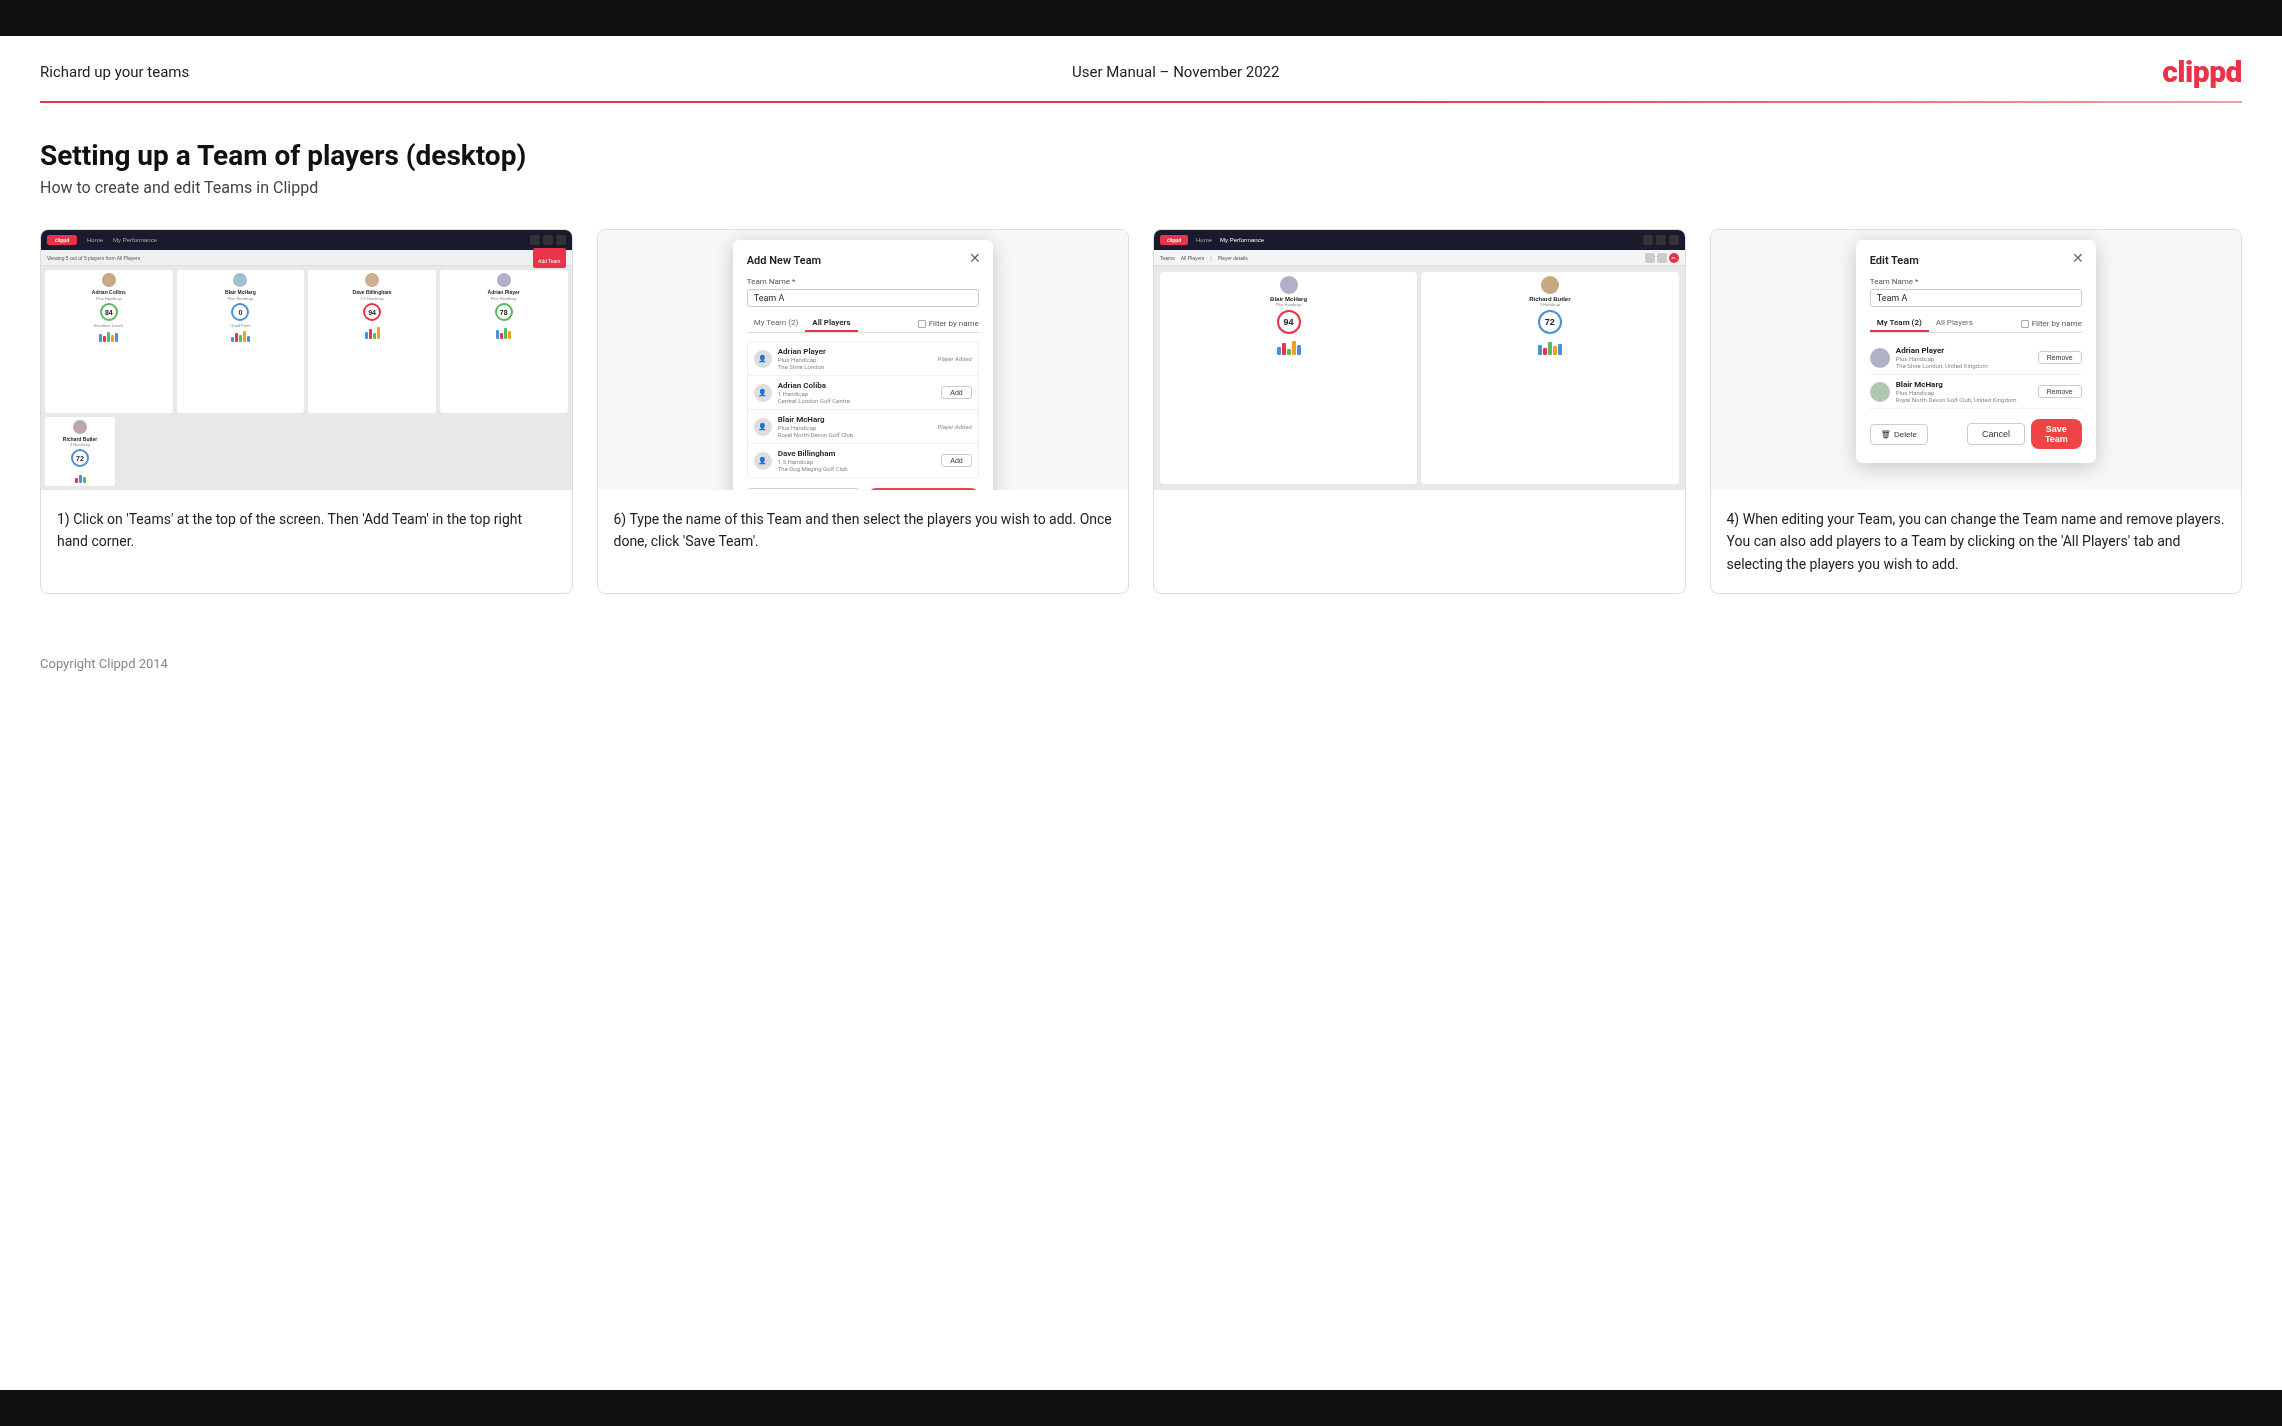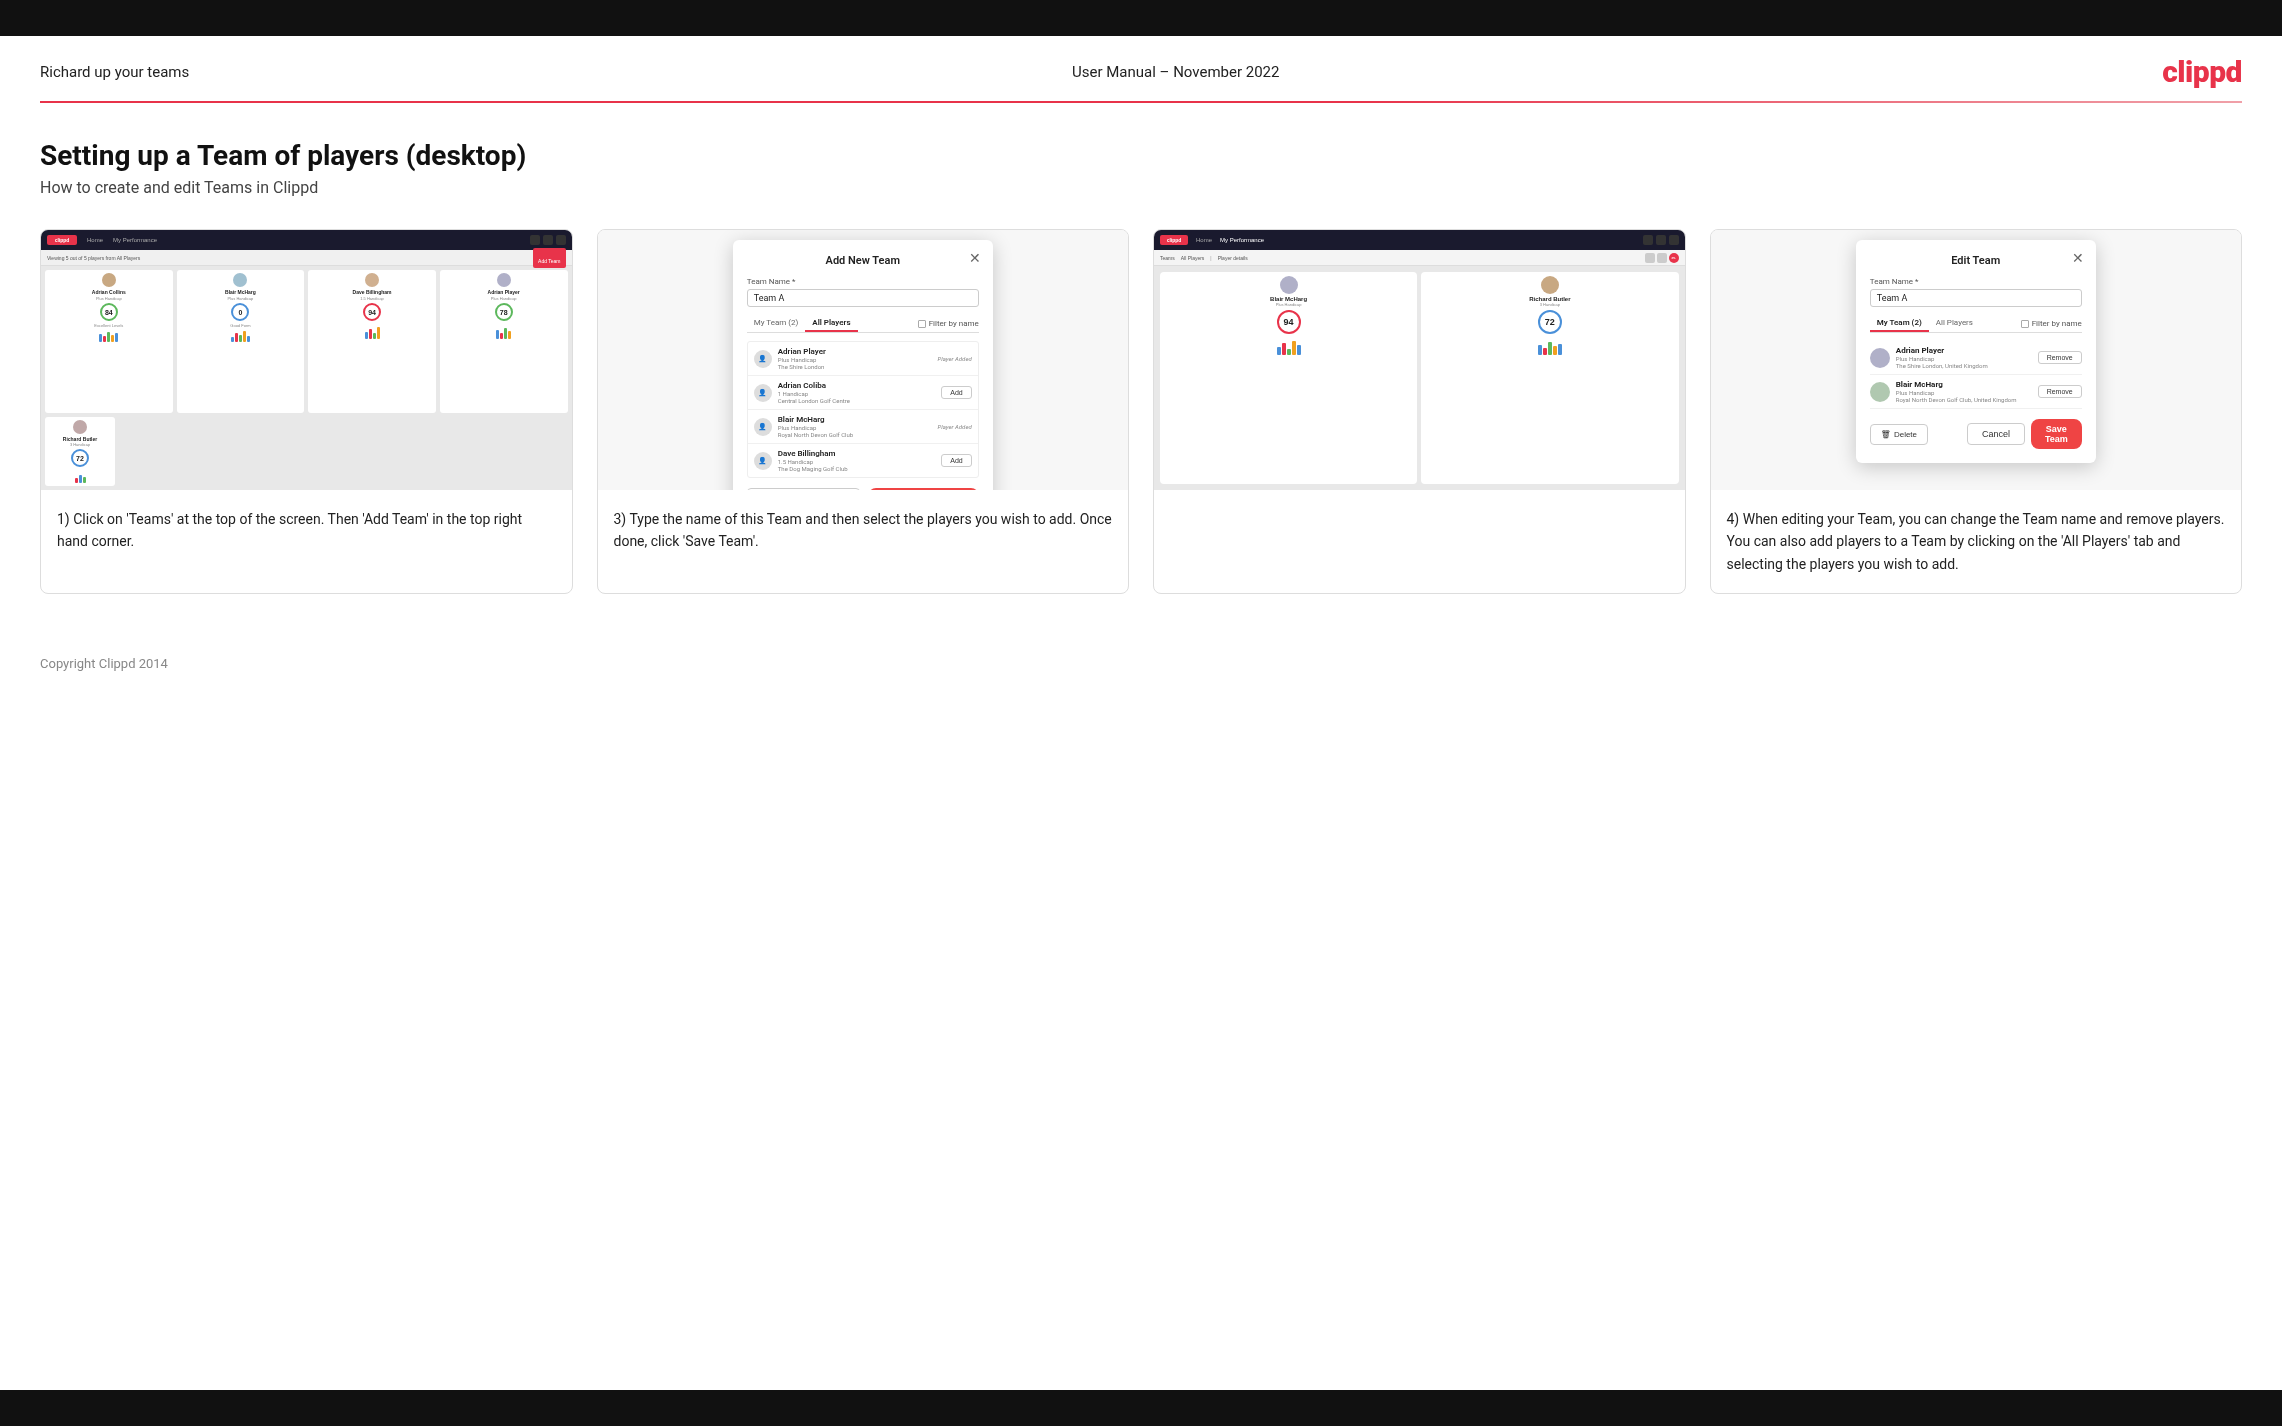--- a/index.html
+++ b/index.html
@@ -120,21 +120,20 @@
       width: 260px;
       padding: 14px;
       position: relative;
     }
 
     .mock-modal-title {
       font-size: 11px;
       font-weight: 600;
       color: #222;
       margin-bottom: 10px;
-      text-align: center;
     }
 
     .mock-modal-close {
       position: absolute;
       top: 10px;
       right: 12px;
       font-size: 14px;
       color: #666;
       cursor: pointer;
     }
@@ -510,21 +509,21 @@
               </div>
               <button class="mock-add-btn">Add</button>
             </div>
           </div>
           <div class="mock-footer-btns">
             <button class="mock-btn-cancel">Cancel</button>
             <button class="mock-btn-save">Save Team</button>
           </div>
         </div>
       </div>
-      <div class="card-text">3) Type the name of this Team and then select the players you wish to add.  Once done, click 'Save Team'.</div>
+      <div class="card-text">6) Type the name of this Team and then select the players you wish to add.  Once done, click 'Save Team'.</div>
     </div>
 
     <div class="card">
       <div class="card-screenshot" style="padding:0;">
 
         <div style="width:100%;height:100%;background:#e8e8e8;display:flex;flex-direction:column;font-family:sans-serif;">
           <div style="background:#1a1a2e;height:20px;display:flex;align-items:center;padding:0 6px;gap:8px;">
             <div style="width:28px;height:10px;background:#e8334a;border-radius:2px;display:flex;align-items:center;justify-content:center;">
               <span style="color:#fff;font-size:5px;font-weight:700;">clippd</span>
             </div>

